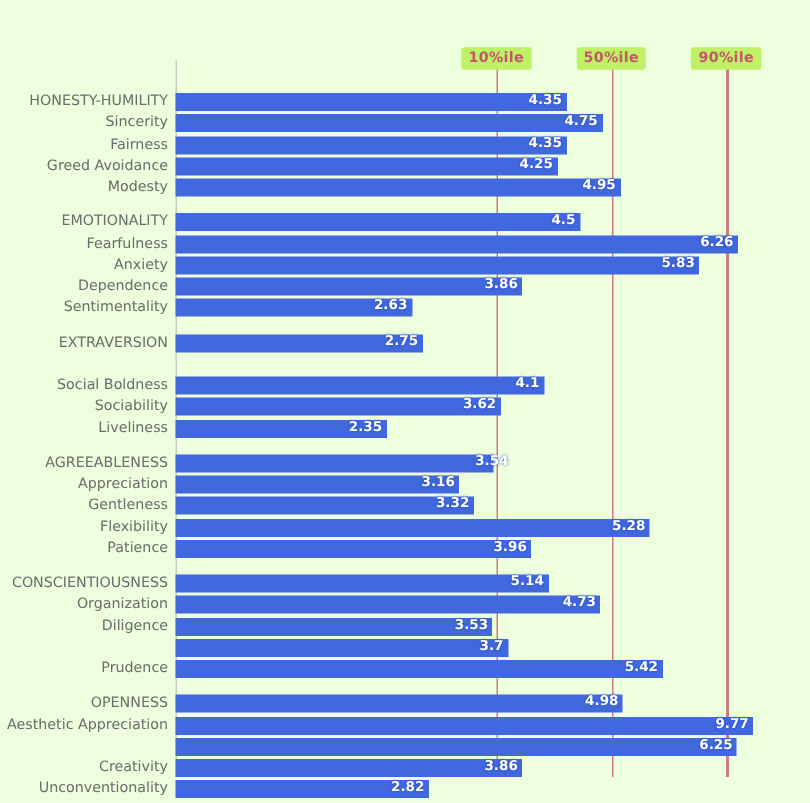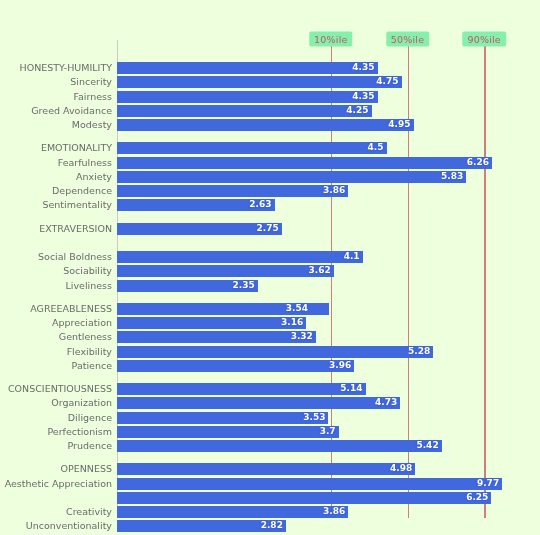--- a/index.html
+++ b/index.html
@@ -32,24 +32,24 @@
     position:absolute;
     top:46px;
     width:1.5px;
     height:472px;
     background:#cf7d7d;
   }
   .ref-label{
     position:absolute;
     top:39px;
     transform:translate(-50%,-50%);
-    background:#86efac;
+    background:#bef264;
     color:#c2566b;
     font-size:9.5px;
-    font-weight:normal;
+    font-weight:bold;
     padding:2px 5px;
     border-radius:2px;
     white-space:nowrap;
     letter-spacing:.2px;
   }
 
   
   .row{
     position:absolute;
     left:0;
@@ -169,21 +169,21 @@
       <div class="bar-value" style="left: 333.838px;">3.62</div>
     </div>
     <div class="row" style="top: 279.5px;">
       <div class="row-label">Liveliness</div>
       <div class="bar" style="width: 140.765px; background: rgb(65, 105, 221);"></div>
       <div class="bar-value" style="left: 257.765px;">2.35</div>
     </div>
     <div class="row" style="top: 302.75px;">
       <div class="row-label domain-label">AGREEABLENESS</div>
       <div class="bar" style="width: 212.046px; background: rgb(65, 105, 221);"></div>
-      <div class="bar-value" style="left: 311px;">3.54</div>
+      <div class="bar-value" style="left: 342px;">3.54</div>
     </div>
     <div class="row" style="top: 317px;">
       <div class="row-label">Appreciation</div>
       <div class="bar" style="width: 189.284px; background: rgb(65, 105, 221);"></div>
       <div class="bar-value" style="left: 306.284px;">3.16</div>
     </div>
     <div class="row" style="top: 331.25px;">
       <div class="row-label">Gentleness</div>
       <div class="bar" style="width: 198.868px; background: rgb(65, 105, 221);"></div>
       <div class="bar-value" style="left: 315.868px;">3.32</div>
@@ -207,21 +207,20 @@
       <div class="row-label">Organization</div>
       <div class="bar" style="width: 283.327px; background: rgb(65, 105, 221);"></div>
       <div class="bar-value" style="left: 400.327px;">4.73</div>
     </div>
     <div class="row" style="top: 411.5px;">
       <div class="row-label">Diligence</div>
       <div class="bar" style="width: 211.447px; background: rgb(65, 105, 221);"></div>
       <div class="bar-value" style="left: 328.447px;">3.53</div>
     </div>
     <div class="row" style="top: 425.75px;">
-      <div class="row-label">Perfectionism</div>
       <div class="bar" style="width: 221.63px; background: rgb(65, 105, 221);"></div>
       <div class="bar-value" style="left: 338.63px;">3.7</div>
     </div>
     <div class="row" style="top: 440px;">
       <div class="row-label">Prudence</div>
       <div class="bar" style="width: 324.658px; background: rgb(65, 105, 221);"></div>
       <div class="bar-value" style="left: 441.658px;">5.42</div>
     </div>
     <div class="row" style="top: 463.25px;">
       <div class="row-label domain-label">OPENNESS</div>

